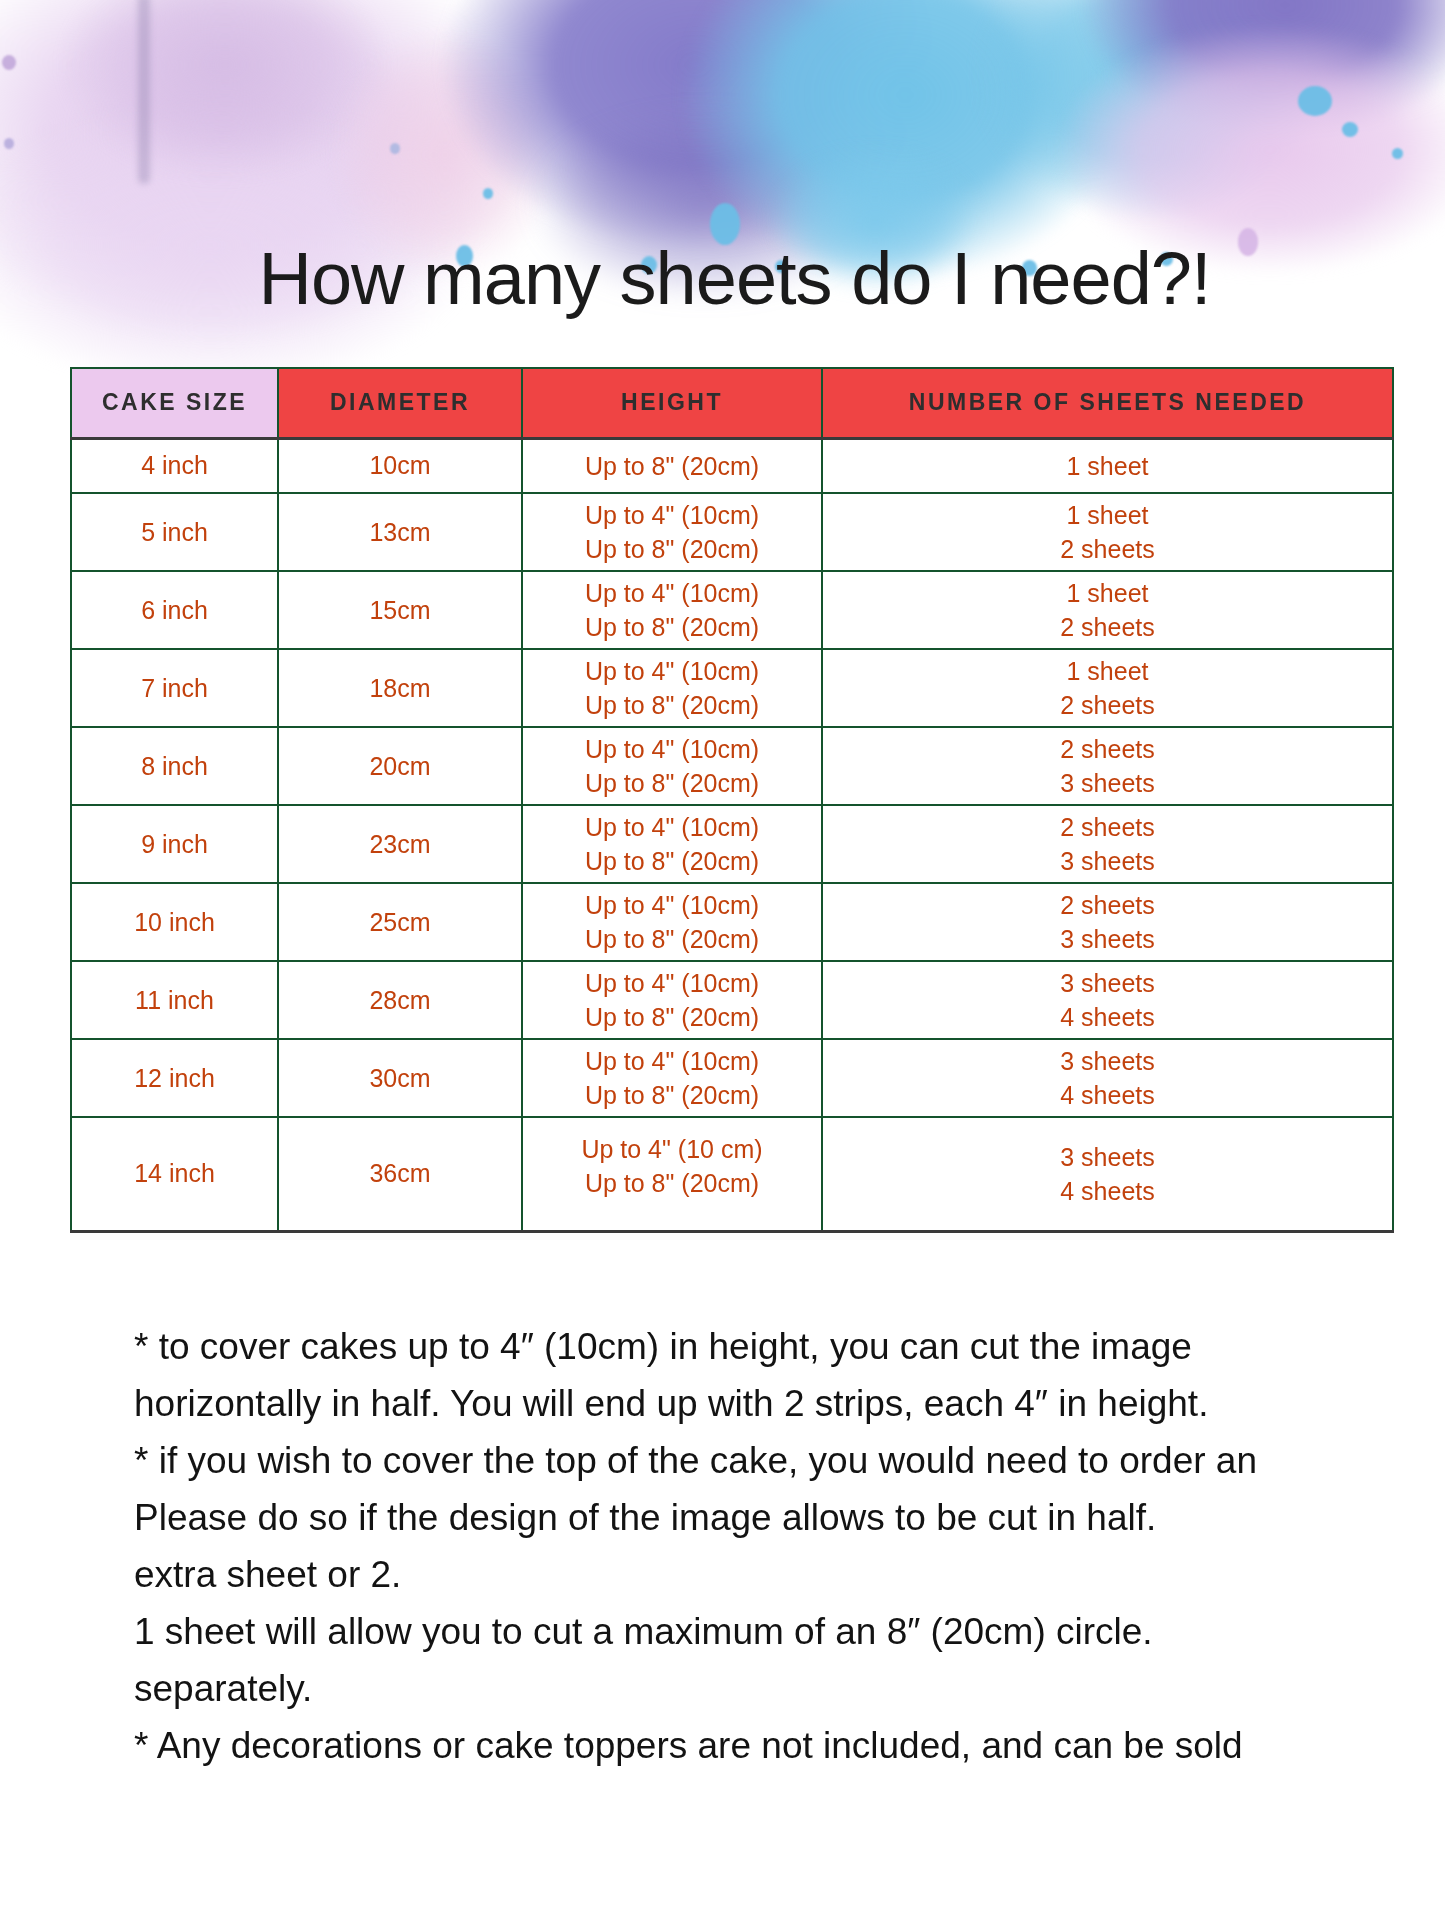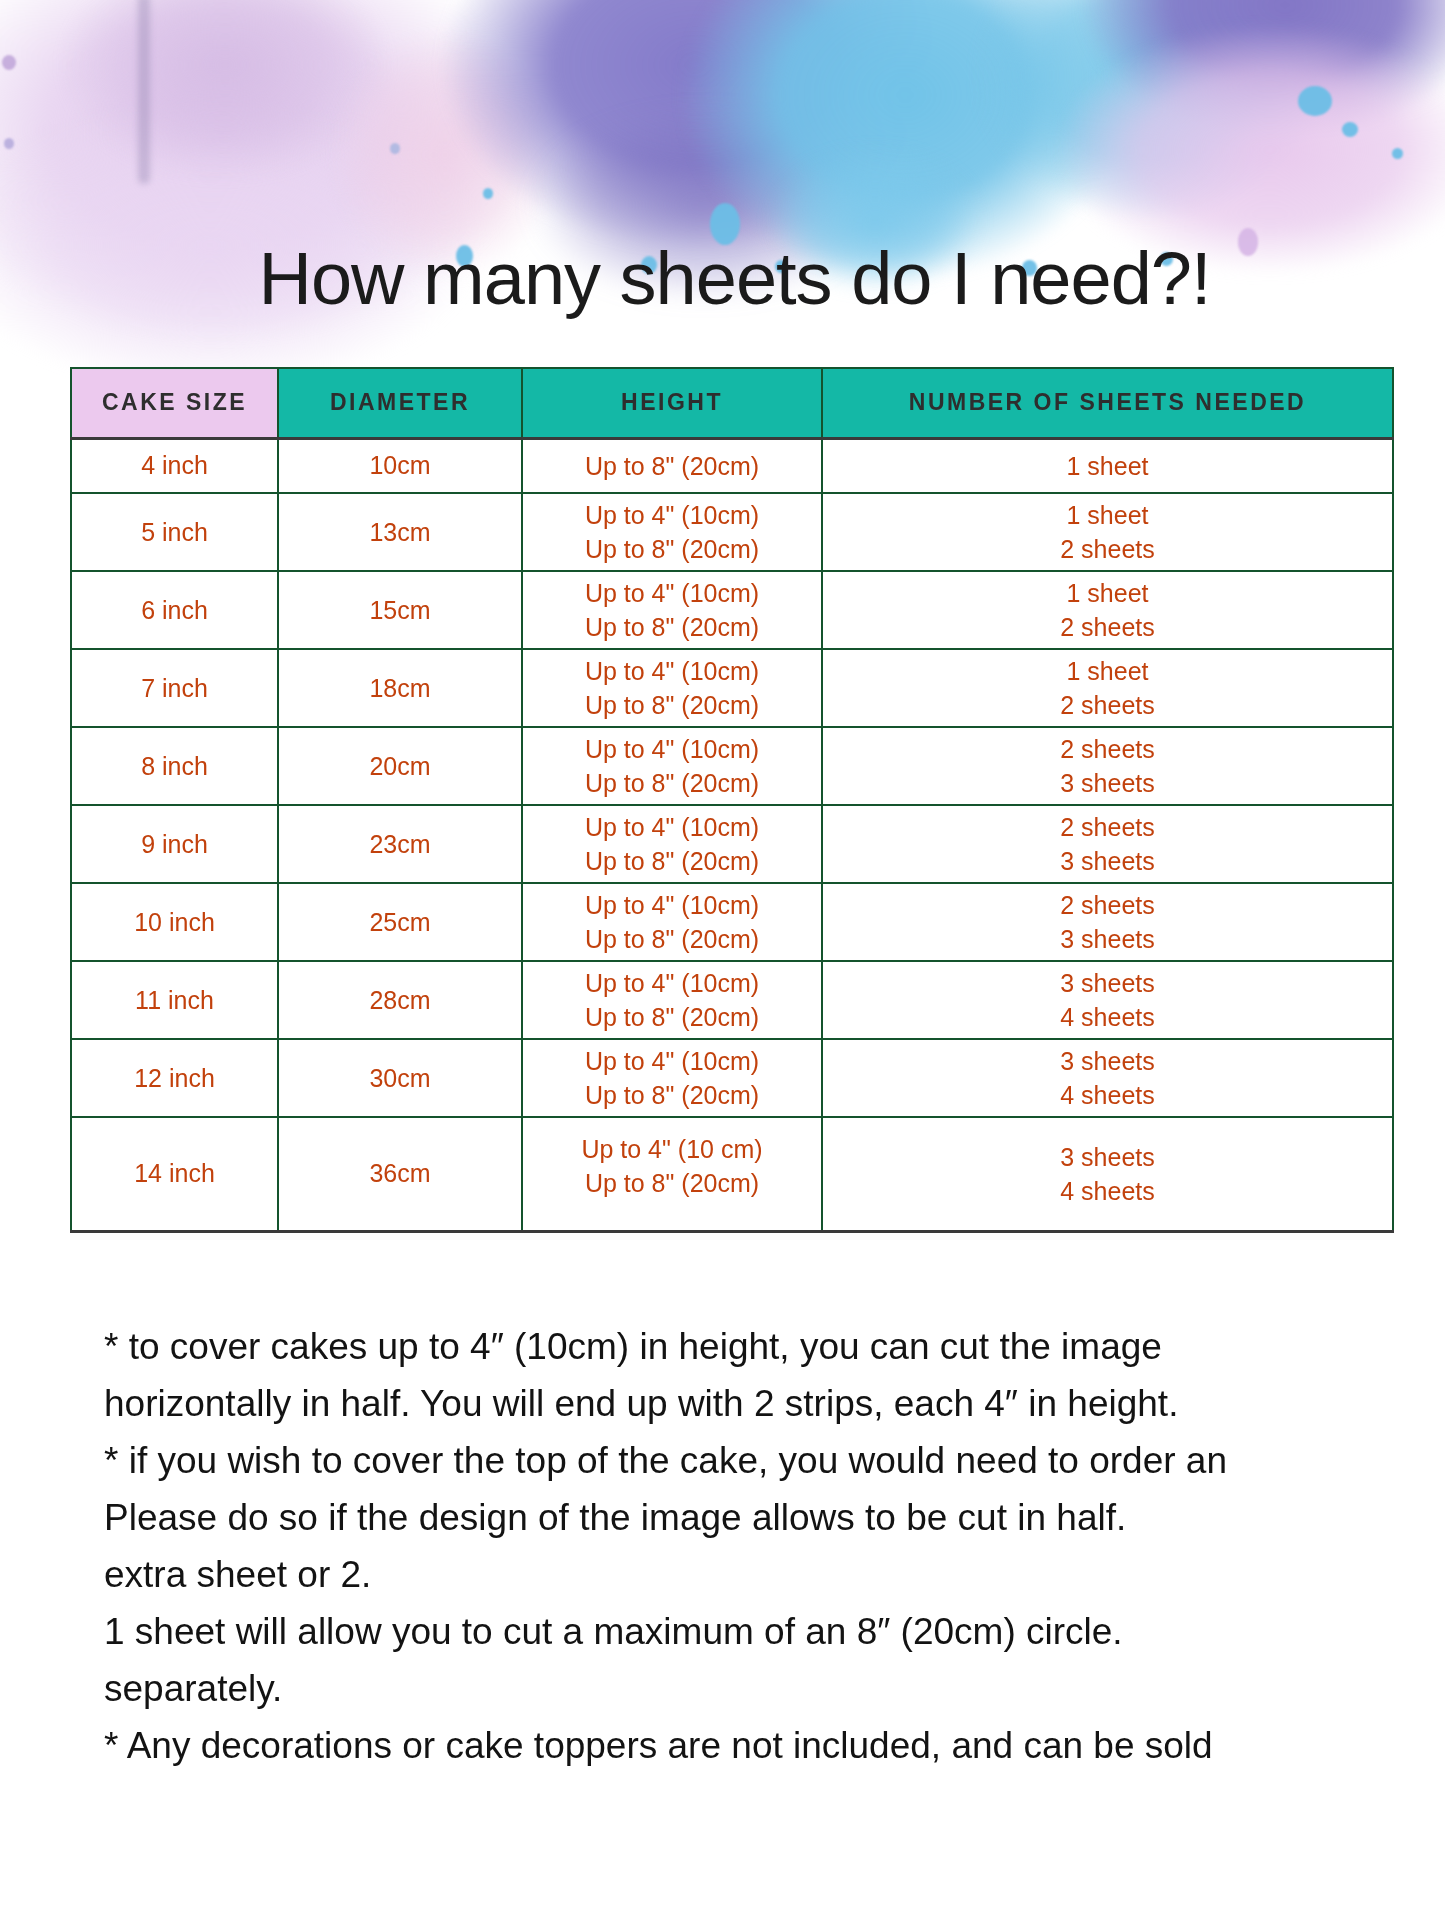--- a/index.html
+++ b/index.html
@@ -83,21 +83,21 @@
     background: transparent;
   }
   .sheets-table th, .sheets-table td {
     border: 2px solid #14532d;
     text-align: center;
     vertical-align: middle;
     padding: 0;
   }
   .sheets-table thead th {
     height: 70px;
-    background: #14b8a6;
+    background: #ef4444;
     font-size: 23px;
     font-weight: 700;
     letter-spacing: 2.5px;
     color: #2e2e2e;
     border-bottom: 3px solid #3a3a3a;
   }
   .sheets-table thead th.th-pink { background: #ecc9ee; }
   .sheets-table td {
     font-size: 25px;
     color: #c2410c;
@@ -117,21 +117,21 @@
   .stack .line { line-height: 34px; white-space: nowrap; }
   td.height-cell, td.sheets-cell { height: inherit; }
   td .stack { min-height: 51px; }
   tr.tall td.height-cell .stack { justify-content: flex-start; padding-top: 14px; }
   tr.tall td.sheets-cell .stack { justify-content: center; }
 
   
   .footnotes {
     position: absolute;
     top: 1318px;
-    left: 104px;
+    left: 134px;
     width: 1280px;
     z-index: 2;
     color: #131313;
   }
   .fn-line {
     font-size: 37px;
     line-height: 57px;
     white-space: nowrap;
     letter-spacing: 0px;
   }

